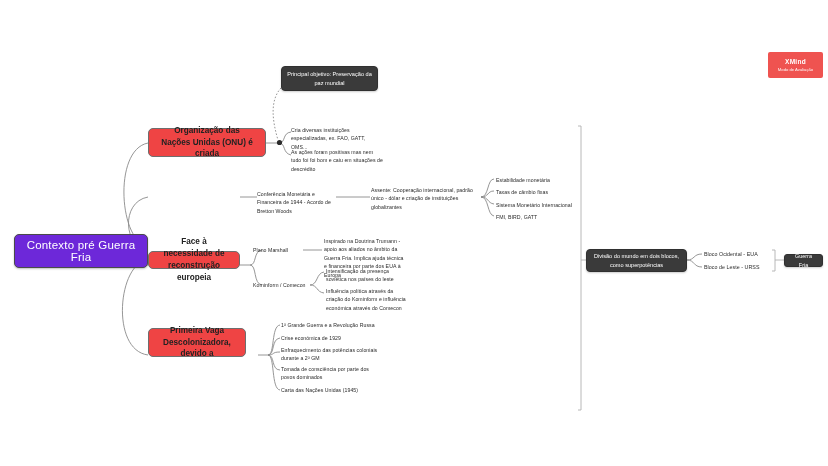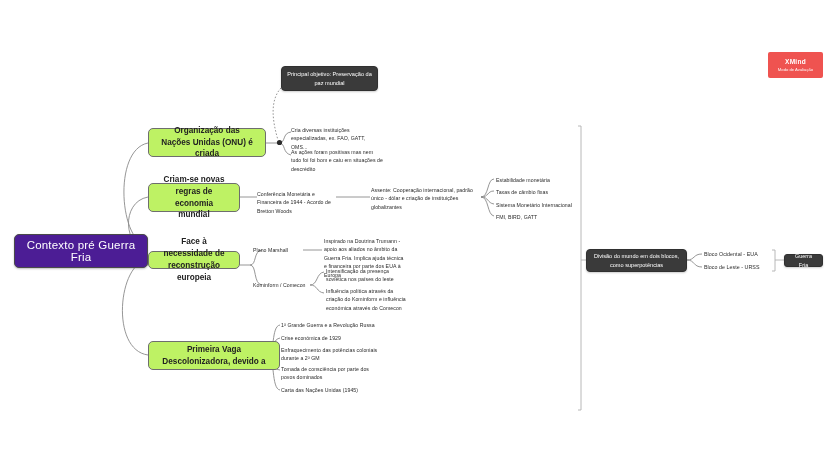--- a/index.html
+++ b/index.html
@@ -8,37 +8,37 @@
     font-family:"Liberation Sans","DejaVu Sans",sans-serif;
     -webkit-font-smoothing:antialiased;
   }
   #canvas{position:absolute;inset:0;}
   svg.links{position:absolute;left:0;top:0;width:828px;height:466px;pointer-events:none;}
   .node{position:absolute;box-sizing:border-box;}
 
   
   .root{
     left:14px;top:234px;width:134px;height:34px;
-    background:#4c1d95;border:1px solid #4a4a4a;border-radius:5px;
+    background:#6d28d9;border:1px solid #4a4a4a;border-radius:5px;
     color:#ffffff;font-size:11.5px;letter-spacing:.2px;
     display:flex;align-items:center;justify-content:center;text-align:center;
     box-shadow:0 1px 2px rgba(0,0,0,.25);
   }
 
   
   .branch{
-    background:#bef264;border:1px solid #6e6e6e;border-radius:5px;
+    background:#ef4444;border:1px solid #6e6e6e;border-radius:5px;
     color:#222222;font-size:8.2px;font-weight:bold;line-height:1.45;
     display:flex;align-items:center;justify-content:center;text-align:center;
     padding:3px 12px;
   }
   .b1{left:148px;top:128px;width:118px;height:29px;}
   .b2{left:148px;top:183px;width:92px;height:29px;}
   .b3{left:148px;top:251px;width:92px;height:18px;}
-  .b4{left:148px;top:341px;width:132px;height:29px;}
+  .b4{left:148px;top:328px;width:98px;height:29px;}
 
   
   .dark{
     background:#3a3a3a;border:1px solid #303030;border-radius:4px;color:#ffffff;
     display:flex;align-items:center;justify-content:center;text-align:center;
     font-size:5.6px;line-height:1.5;padding:3px 5px;
     box-shadow:0 1px 2px rgba(0,0,0,.2);
   }
   .objetivo{left:281px;top:66px;width:97px;height:25px;}
   .divisao{left:586px;top:249px;width:101px;height:23px;}
@@ -109,21 +109,20 @@
       <path d="M772,250 L 775,250 L 775,271 L 772,271" stroke="#b0b0b0"></path>
       <path d="M775,260 L 784,260" stroke="#b0b0b0"></path>
     </g>
   </svg>
 
   <div class="node root">Contexto pré Guerra Fria</div>
 
   <div class="node dark objetivo">Principal objetivo: Preservação da paz mundial</div>
 
   <div class="node branch b1">Organização das Nações Unidas (ONU) é criada</div>
-  <div class="node branch b2">Criam-se novas regras de economia mundial</div>
   <div class="node branch b3">Face à necessidade de reconstrução europeia</div>
   <div class="node branch b4">Primeira Vaga Descolonizadora, devido a</div>
 
   <div class="node leaf" style="left:291px;top:126px;width:92px;">Cria diversas instituições especializadas, ex. FAO, GATT, OMS...</div>
   <div class="node leaf" style="left:291px;top:148px;width:92px;">As ações foram positivas mas nem tudo foi foi bom e caiu em situações de descrédito</div>
 
   <div class="node leaf" style="left:257px;top:190px;width:79px;">Conferência Monetária e Financeira de 1944 - Acordo de Bretton Woods</div>
   <div class="node leaf" style="left:371px;top:186px;width:110px;">Assente: Cooperação internacional, padrão único - dólar e criação de instituições globalizantes</div>
   <div class="node leaf" style="left:496px;top:176px;width:90px;">Estabilidade monetária</div>
   <div class="node leaf" style="left:496px;top:188px;width:90px;">Taxas de câmbio fixas</div>

